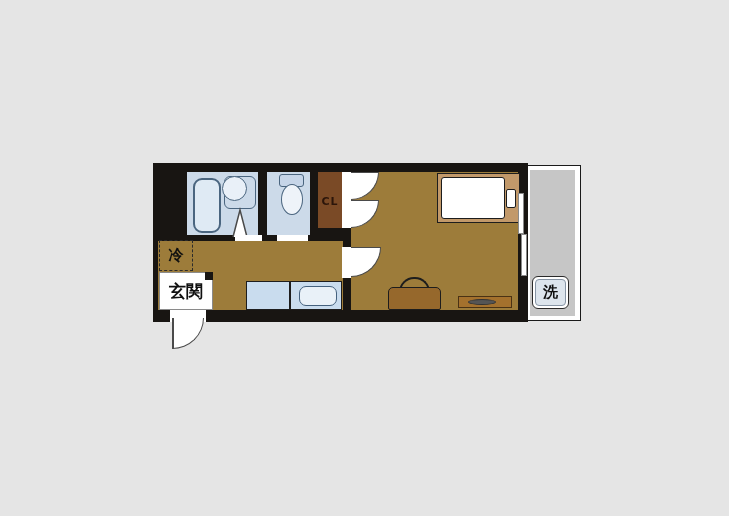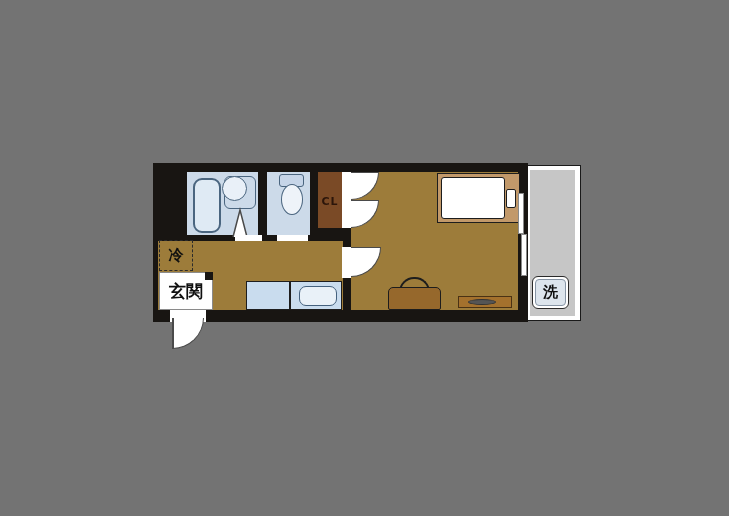--- a/index.html
+++ b/index.html
@@ -1,16 +1,16 @@
 <!DOCTYPE html>
 <html><head>
 <meta charset="utf-8">
 <style>
   html,body{margin:0;padding:0;background:#fff;}
-  #canvas{position:relative;width:729px;height:516px;background:#737373;overflow:hidden;
+  #canvas{position:relative;width:729px;height:516px;background:#e5e5e5;overflow:hidden;
           font-family:"DejaVu Sans",sans-serif;}
   .abs{position:absolute;box-sizing:border-box;}
 
   
   .balcony-outer{left:524px;top:165px;width:57px;height:156px;background:#fff;border:1.5px solid #1a1a1a;}
   .base{left:153px;top:163px;width:375px;height:159px;background:#181512;}
   .balcony-gray{left:530px;top:170px;width:45px;height:146px;background:#c6c6c6;}
 
   .bathroom{left:187px;top:172px;width:71px;height:63px;background:#ccdae9;}
   .bathtub{left:193px;top:178px;width:28px;height:55px;background:#dfeaf4;border:2px solid #4a657f;border-radius:9px;}

